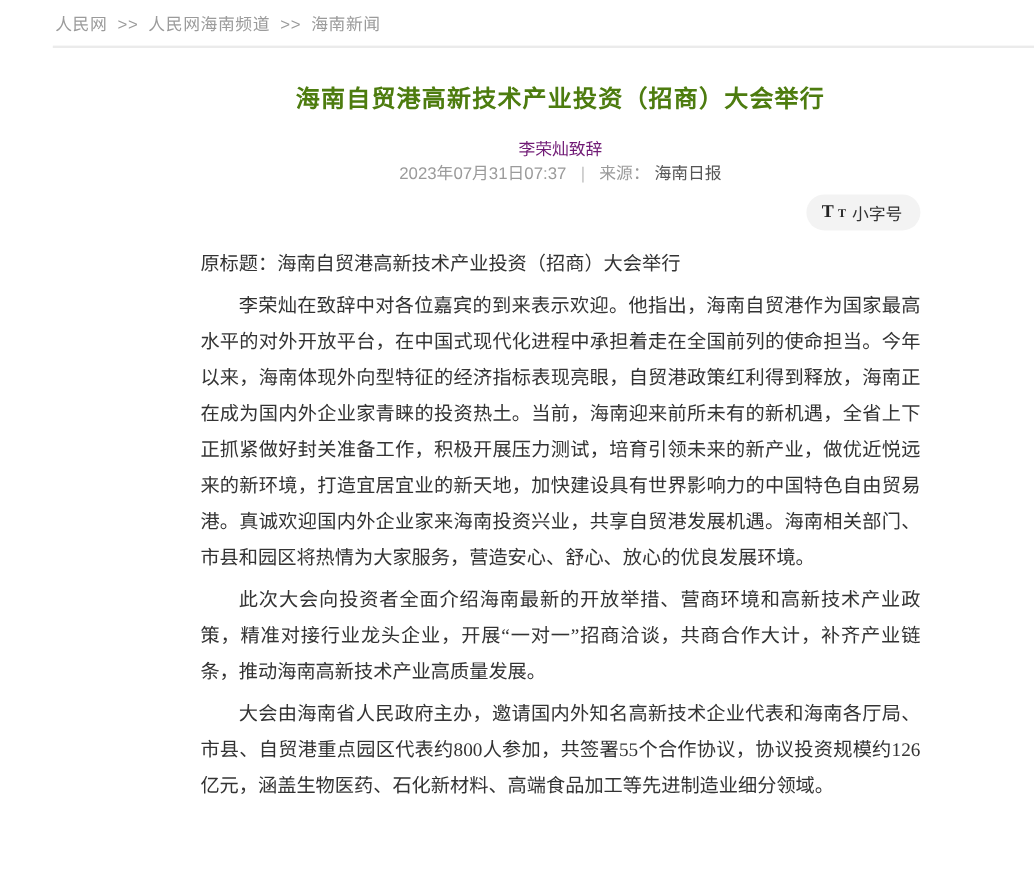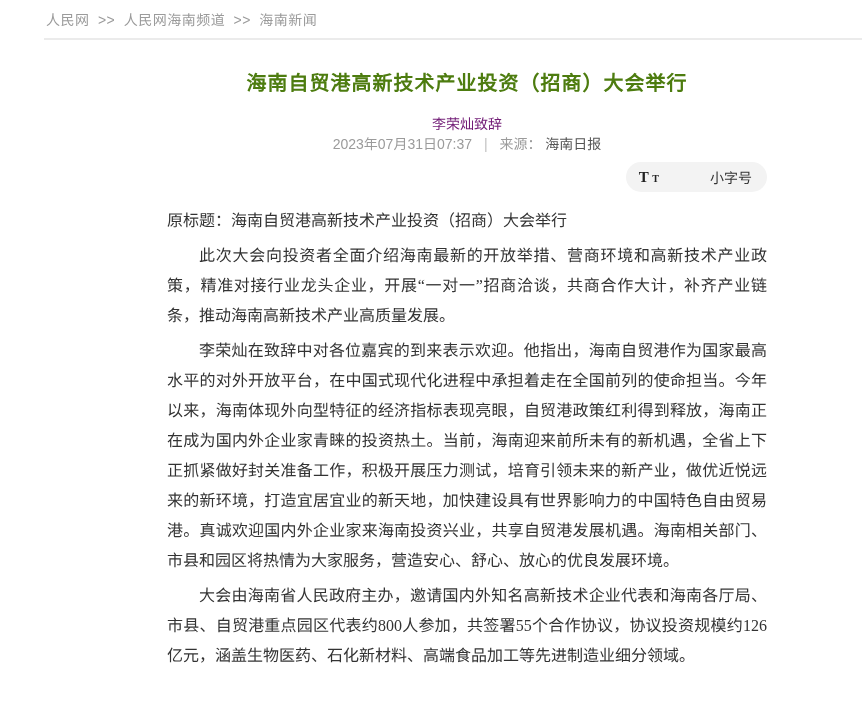--- a/index.html
+++ b/index.html
@@ -70,21 +70,20 @@
     display: inline-flex;
     align-items: center;
     background: #f3f3f3;
     border: none;
     border-radius: 15px;
     padding: 5px 15px 5px 13px;
     font-size: 14px;
     color: #333333;
     cursor: pointer;
     font-family: "Liberation Sans", "DejaVu Sans", sans-serif;
-    gap: 46px;
   }
   .tt-icon {
     font-family: "Liberation Serif", "DejaVu Serif", serif;
     color: #222222;
     margin-right: 5px;
     line-height: 1;
   }
   .tt-icon .t-large { font-size: 15px; font-weight: bold; }
   .tt-icon .t-small { font-size: 10px; font-weight: bold; }
 
@@ -135,19 +134,19 @@
       <span class="tt-icon">
         <span class="t-large">T</span>
         <span class="t-small">T</span>
       </span>
       <span>小字号</span>
     </button>
   </div>
 
   <div class="article-body">
     <p class="no-indent">原标题：海南自贸港高新技术产业投资（招商）大会举行</p>
+    <p>李荣灿在致辞中对各位嘉宾的到来表示欢迎。他指出，海南自贸港作为国家最高水平的对外开放平台，在中国式现代化进程中承担着走在全国前列的使命担当。今年以来，海南体现外向型特征的经济指标表现亮眼，自贸港政策红利得到释放，海南正在成为国内外企业家青睐的投资热土。当前，海南迎来前所未有的新机遇，全省上下正抓紧做好封关准备工作，积极开展压力测试，培育引领未来的新产业，做优近悦远来的新环境，打造宜居宜业的新天地，加快建设具有世界影响力的中国特色自由贸易港。真诚欢迎国内外企业家来海南投资兴业，共享自贸港发展机遇。海南相关部门、市县和园区将热情为大家服务，营造安心、舒心、放心的优良发展环境。</p>
     <p>此次大会向投资者全面介绍海南最新的开放举措、营商环境和高新技术产业政策，精准对接行业龙头企业，开展“一对一”招商洽谈，共商合作大计，补齐产业链条，推动海南高新技术产业高质量发展。</p>
-    <p>李荣灿在致辞中对各位嘉宾的到来表示欢迎。他指出，海南自贸港作为国家最高水平的对外开放平台，在中国式现代化进程中承担着走在全国前列的使命担当。今年以来，海南体现外向型特征的经济指标表现亮眼，自贸港政策红利得到释放，海南正在成为国内外企业家青睐的投资热土。当前，海南迎来前所未有的新机遇，全省上下正抓紧做好封关准备工作，积极开展压力测试，培育引领未来的新产业，做优近悦远来的新环境，打造宜居宜业的新天地，加快建设具有世界影响力的中国特色自由贸易港。真诚欢迎国内外企业家来海南投资兴业，共享自贸港发展机遇。海南相关部门、市县和园区将热情为大家服务，营造安心、舒心、放心的优良发展环境。</p>
     <p>大会由海南省人民政府主办，邀请国内外知名高新技术企业代表和海南各厅局、市县、自贸港重点园区代表约800人参加，共签署55个合作协议，协议投资规模约126亿元，涵盖生物医药、石化新材料、高端食品加工等先进制造业细分领域。</p>
 
   </div>
 
 </div>
 
 </body></html>

